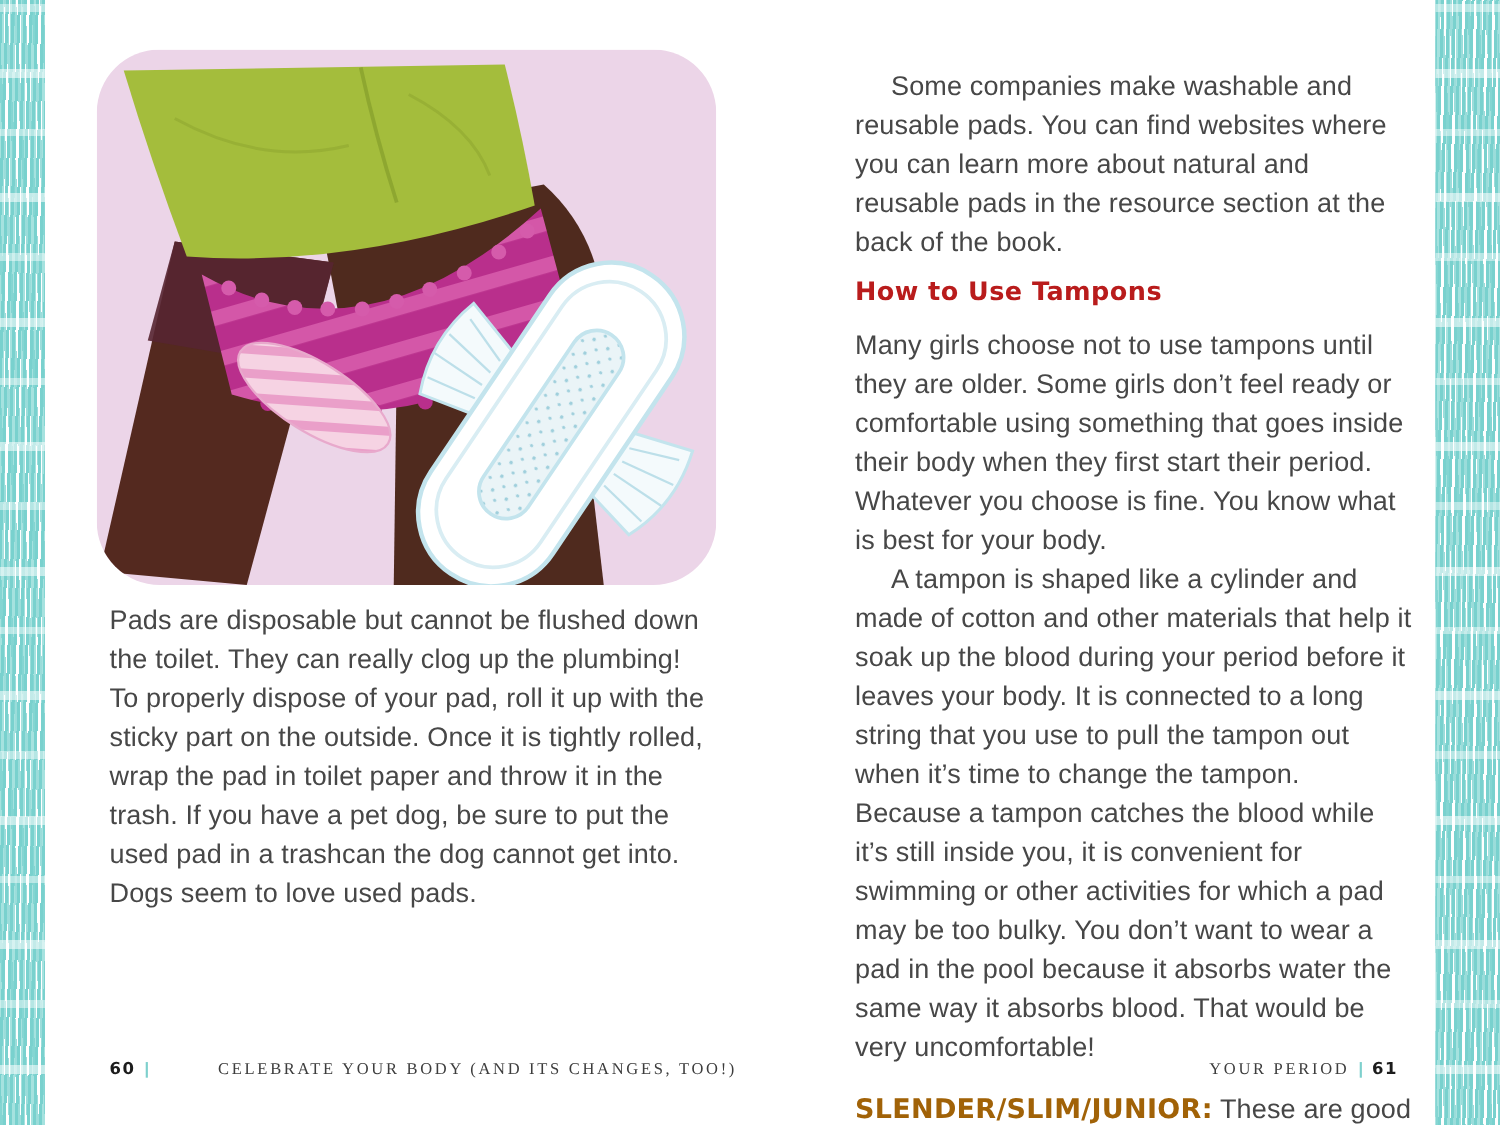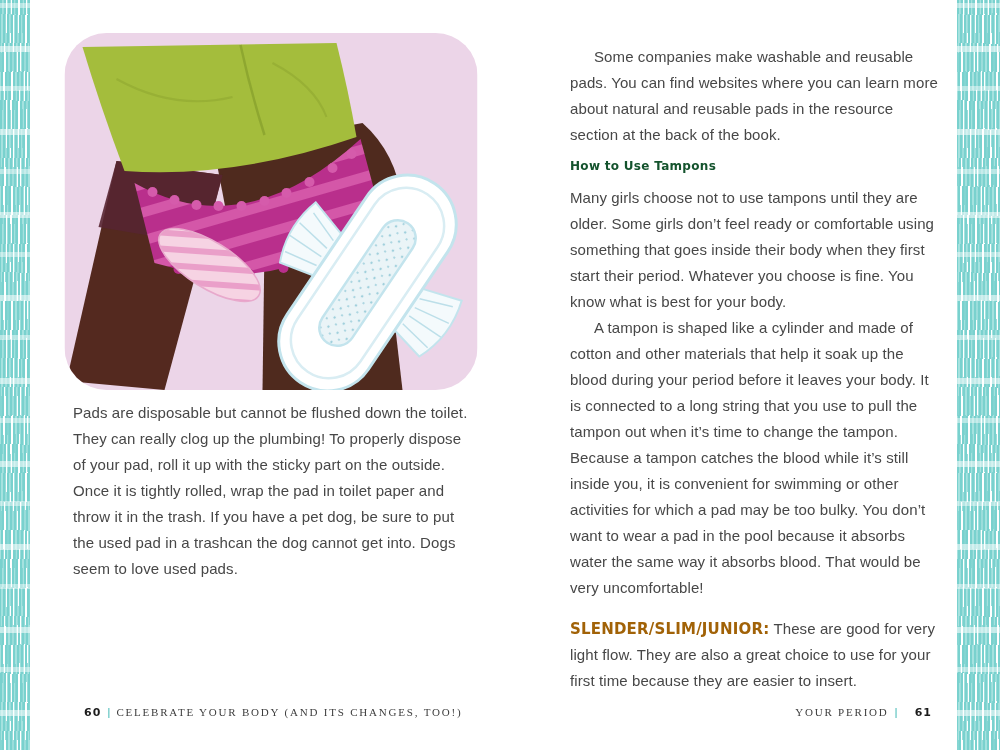--- a/index.html
+++ b/index.html
@@ -28,32 +28,32 @@
   .illustration {
     position: absolute; left: 64px; top: 33px;
     width: 414px; height: 357px;
   }
 
   .col { position: absolute; }
   .col-left  { left: 73px;  top: 400px; width: 402px; }
   .col-right { left: 570px; top: 44px;  width: 372px; }
 
   p.body-text {
-    font-size: 15px;
+    font-size: 18px;
     line-height: 26px;
     color: #474747;
     letter-spacing: 0.1px;
   }
   p.body-text.indent { text-indent: 24px; }
 
   h3.section-heading {
     font-family: "DejaVu Sans", sans-serif;
-    font-size: 12px;
+    font-size: 17px;
     font-weight: 800;
-    color: #14532d;
+    color: #b91c1c;
     letter-spacing: 0.3px;
     margin-top: 9px;
     margin-bottom: 14px;
   }
   .col-right h3.section-heading { margin-top: 11px; margin-bottom: 12px; }
 
   p.type-para { margin-top: 15px; }
   .type-label {
     font-family: "DejaVu Sans", sans-serif;
     font-weight: 800;
@@ -68,26 +68,26 @@
     white-space: nowrap;
   }
   .footer.footer-left  { left: 73px; }
   .footer.footer-right { right: 68px; text-align: right; padding-left: 21px; }
   .footer .page-num {
     font-family: "DejaVu Sans", sans-serif;
     font-weight: 800;
     font-size: 11px;
     color: #1c1c1c;
     letter-spacing: 1px;
-    margin-left: 11px;
   }
   .footer .running-title {
     font-family: "Liberation Serif", serif;
     letter-spacing: 1.8px;
     font-size: 11px;
+    margin-left: 40px;
   }
   .footer .pipe {
     color: #7ed0cd;
     font-weight: 700;
     padding: 0 6px;
   }
 </style>
 </head>
 <body>
 

